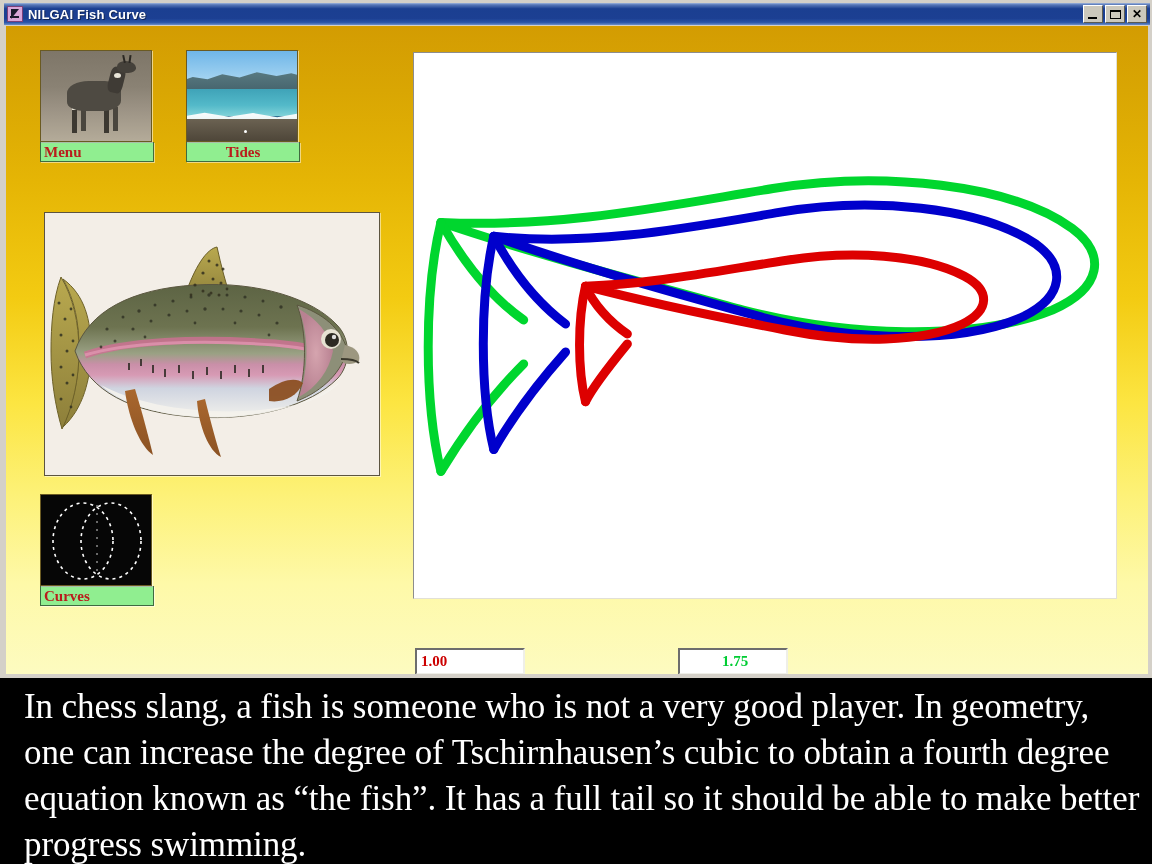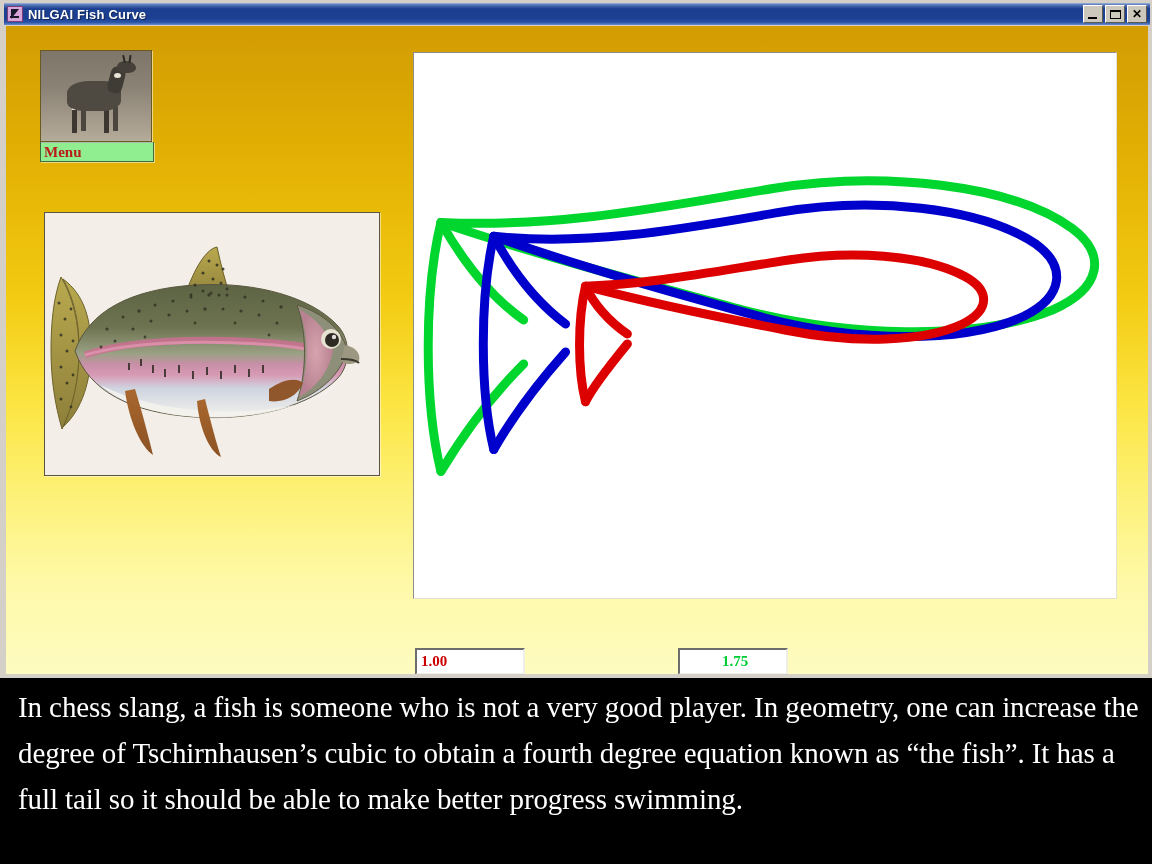--- a/index.html
+++ b/index.html
@@ -304,23 +304,23 @@
 
   
   #caption-bar {
     position: absolute;
     left: 0; top: 678px;
     width: 1152px;
     height: 186px;
     background: #000000;
     color: #ffffff;
     font-family: "Liberation Serif", serif;
-    font-size: 29px;
+    font-size: 35px;
     line-height: 46px;
-    padding: 6px 10px 0 18px;
+    padding: 6px 10px 0 24px;
     box-sizing: border-box;
     letter-spacing: -0.1px;
   }
 </style>
 </head>
 <body>
 
 <div id="app-window">
 
   <div id="title-bar">
@@ -352,20 +352,31 @@
         <div class="nilgai-body"></div>
         <div class="nilgai-neck"></div>
         <div class="nilgai-head"></div>
         <div class="nilgai-horn1"></div>
         <div class="nilgai-horn2"></div>
         <div class="nilgai-throat"></div>
       </div>
       <div class="thumb-label">Menu</div>
     </div>
 
+    <div class="thumb-block" style="left:180px; top:24px; width:114px;">
+      <div class="thumb-img" id="thumb-tides-img">
+        <div class="tide-sky"></div>
+        <div class="tide-hills"></div>
+        <div class="tide-sea"></div>
+        <div class="tide-surf"></div>
+        <div class="tide-sand"></div>
+        <div class="tide-dot"></div>
+      </div>
+      <div class="thumb-label center">Tides</div>
+    </div>
 
     <div id="fish-picture-frame">
       <svg viewBox="0 0 336 264" width="336" height="264">
         <defs>
           <linearGradient id="troutBack" x1="0" y1="0" x2="0" y2="1">
             <stop offset="0%" stop-color="#5d6444"></stop>
             <stop offset="32%" stop-color="#6d7350"></stop>
             <stop offset="52%" stop-color="#9aa184"></stop>
             <stop offset="60%" stop-color="#c98fa8"></stop>
             <stop offset="68%" stop-color="#d79ab4"></stop>
@@ -490,20 +501,30 @@
           <circle cx="166" cy="80" r="1.5"></circle>
             <circle cx="176" cy="70" r="1.5"></circle>
           <circle cx="178" cy="56" r="1.5"></circle>
             <circle cx="174" cy="82" r="1.5"></circle>
           <circle cx="182" cy="76" r="1.4"></circle>
             <circle cx="146" cy="82" r="1.4"></circle>
         </g>
       </svg>
     </div>
 
+    <div class="thumb-block" style="left:34px; top:468px; width:114px;">
+      <div class="thumb-img" id="thumb-curves-img">
+        <svg viewBox="0 0 112 92" width="112" height="92">
+          <ellipse cx="42" cy="46" rx="30" ry="38" fill="none" stroke="#ffffff" stroke-width="1.6" stroke-dasharray="3 4"></ellipse>
+          <ellipse cx="70" cy="46" rx="30" ry="38" fill="none" stroke="#ffffff" stroke-width="1.6" stroke-dasharray="3 4"></ellipse>
+          <line x1="56" y1="10" x2="56" y2="82" stroke="#ffffff" stroke-width="1" stroke-dasharray="2 6" opacity="0.8"></line>
+        </svg>
+      </div>
+      <div class="thumb-label">Curves</div>
+    </div>
 
     <div id="plot-panel">
       <svg id="plot-svg" viewBox="0 0 704 547" preserveAspectRatio="none">
         <rect x="0" y="0" width="704" height="547" fill="#ffffff"></rect>
         <g fill="none" stroke-linecap="round" stroke-linejoin="round">
 
           <g stroke="#00d62e" stroke-width="9">
             <path d="M27,180
                      C 120,212 250,246 330,268
                      C 430,294 560,300 640,268

